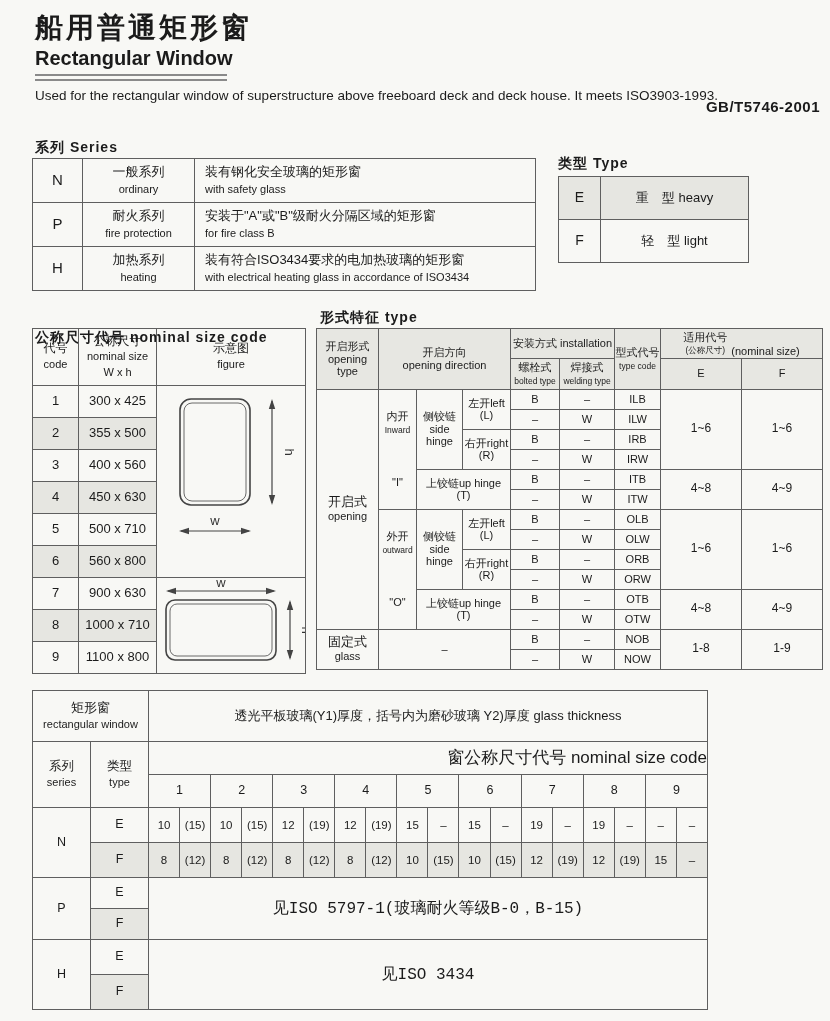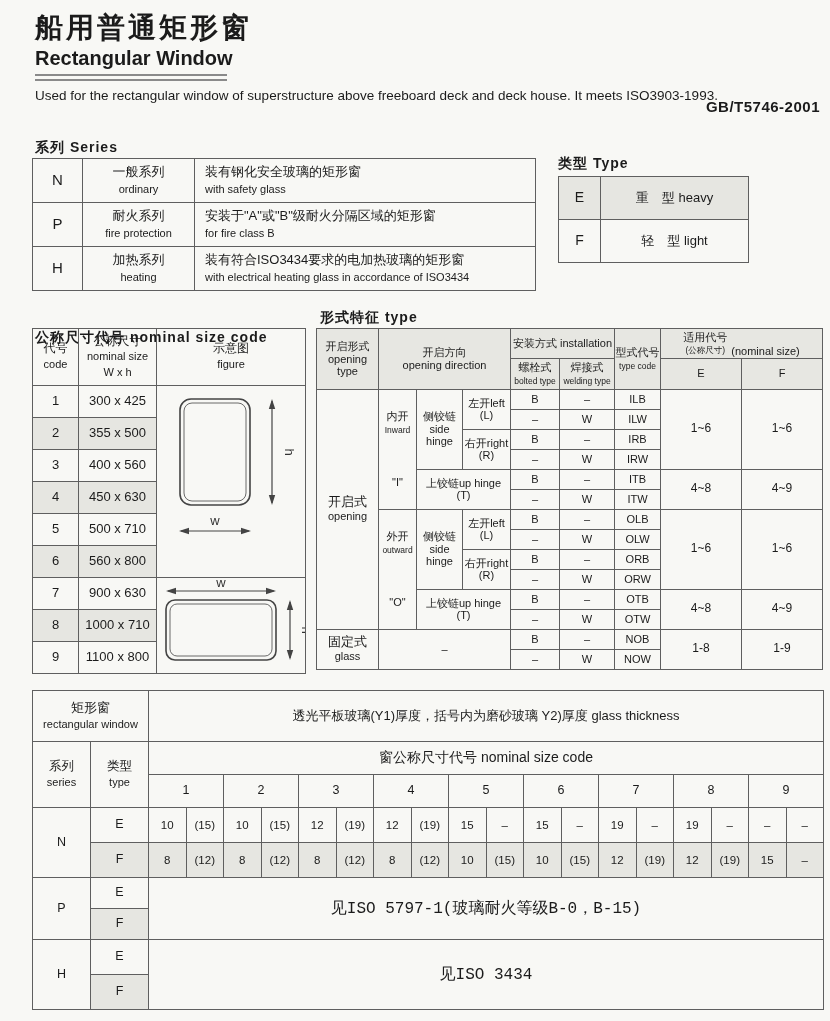--- a/index.html
+++ b/index.html
@@ -48,24 +48,24 @@
   .form-table .hd{background:#e7e7e2;}
   .form-table .hA{height:27px;}
   .form-table .hB{height:30px;}
   .form-table .dr{height:19px;}
   .form-table .tiny{font-size:8.5px;}
   .form-table .range{font-size:12px;}
   .stack2{display:flex;flex-direction:column;justify-content:space-around;height:100%;}
   .rangehead{display:flex;align-items:center;justify-content:center;gap:4px;}
 
   
-  .glass-table{position:absolute;left:32px;top:690px;width:792px;padding-left:41px;}
+  .glass-table{position:absolute;left:32px;top:690px;width:676px;padding-left:41px;}
   .glass-table td{font-size:11.5px;}
   .glass-table .r1{height:50px;font-size:13px;}
-  .glass-table .r2{height:32px;font-size:14px;}
+  .glass-table .r2{height:32px;font-size:17px;text-align:right;}
   .glass-table .r3{height:32px;font-size:12.5px;}
   .glass-table .rn{height:34px;}
   .glass-table .rp{height:30px;}
   .glass-table .rh{height:34px;}
   .glass-table .note{font-size:16px;font-family:Liberation Mono, monospace;}
   .glass-table .lab{font-size:12.5px;}
 
   svg text{font-family:"Liberation Sans","DejaVu Sans",sans-serif;font-size:13px;fill:#333;}
 </style>
 </head>

